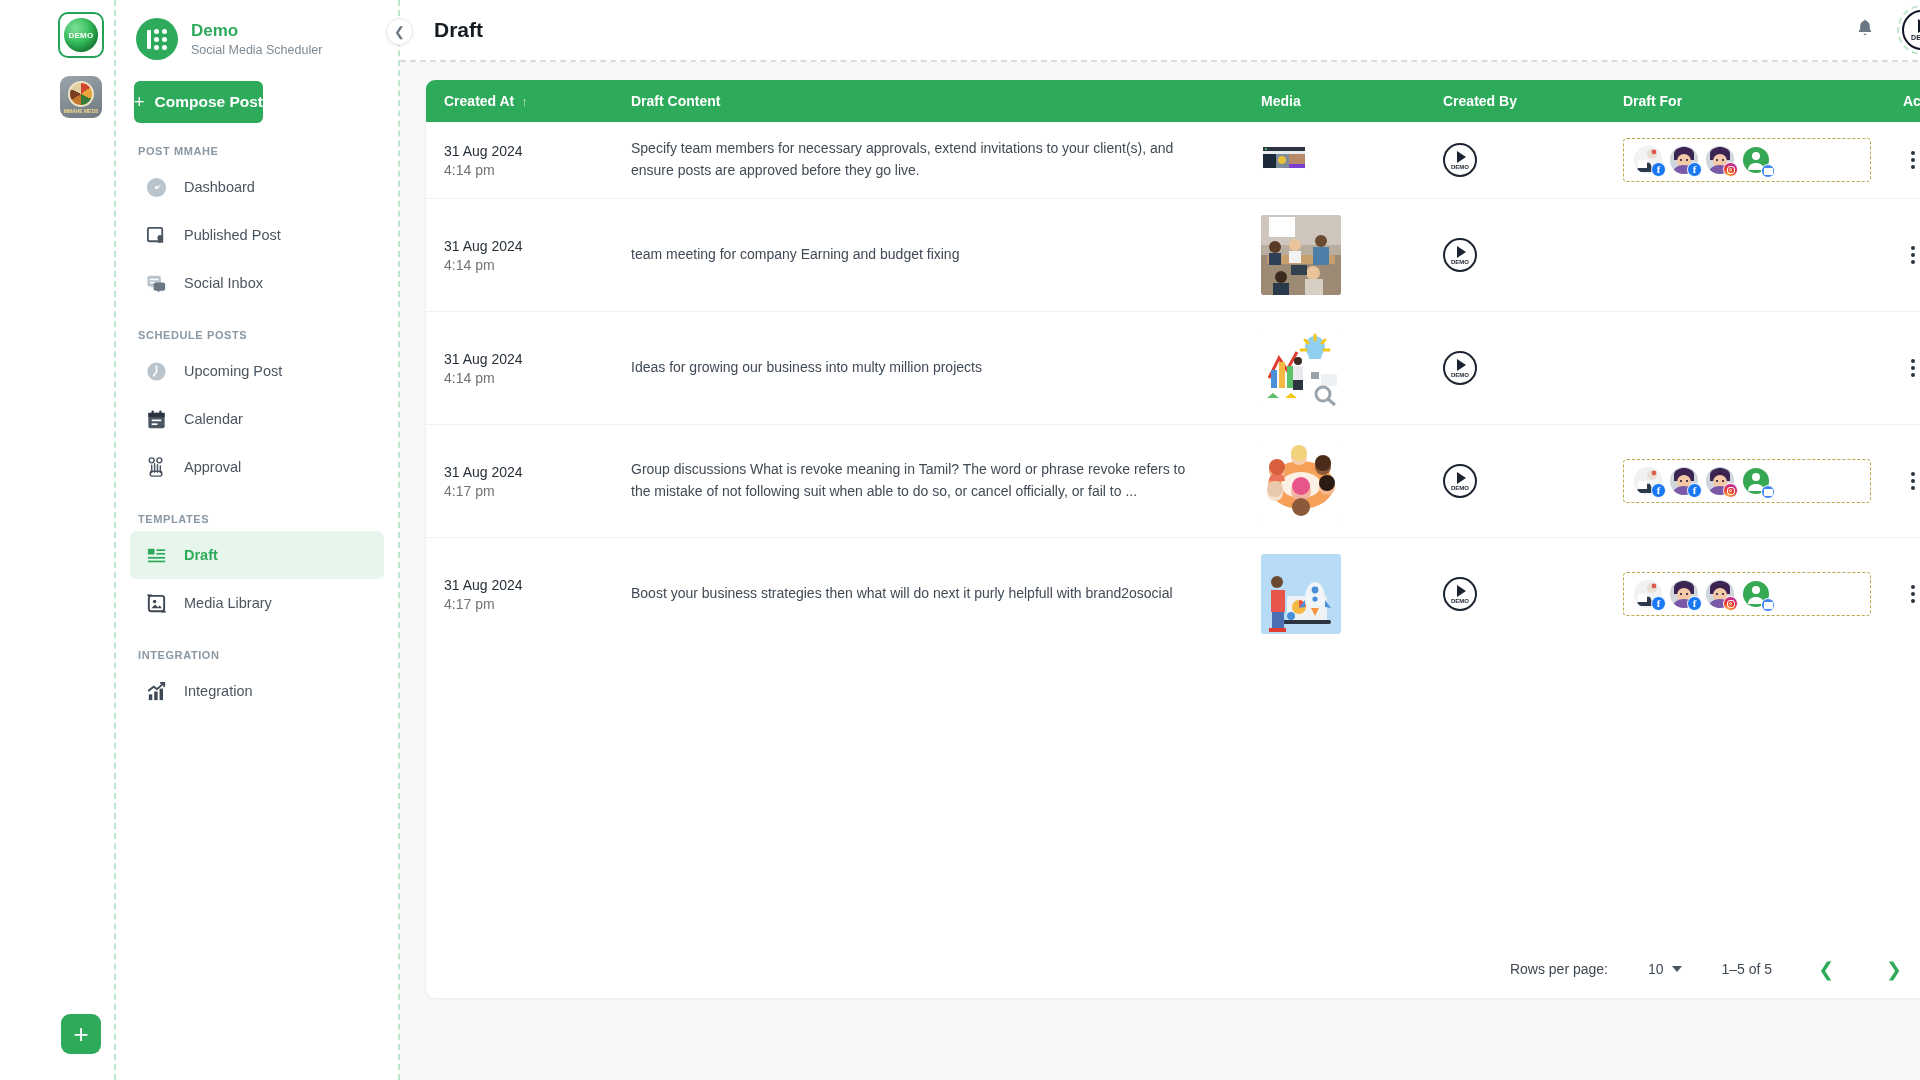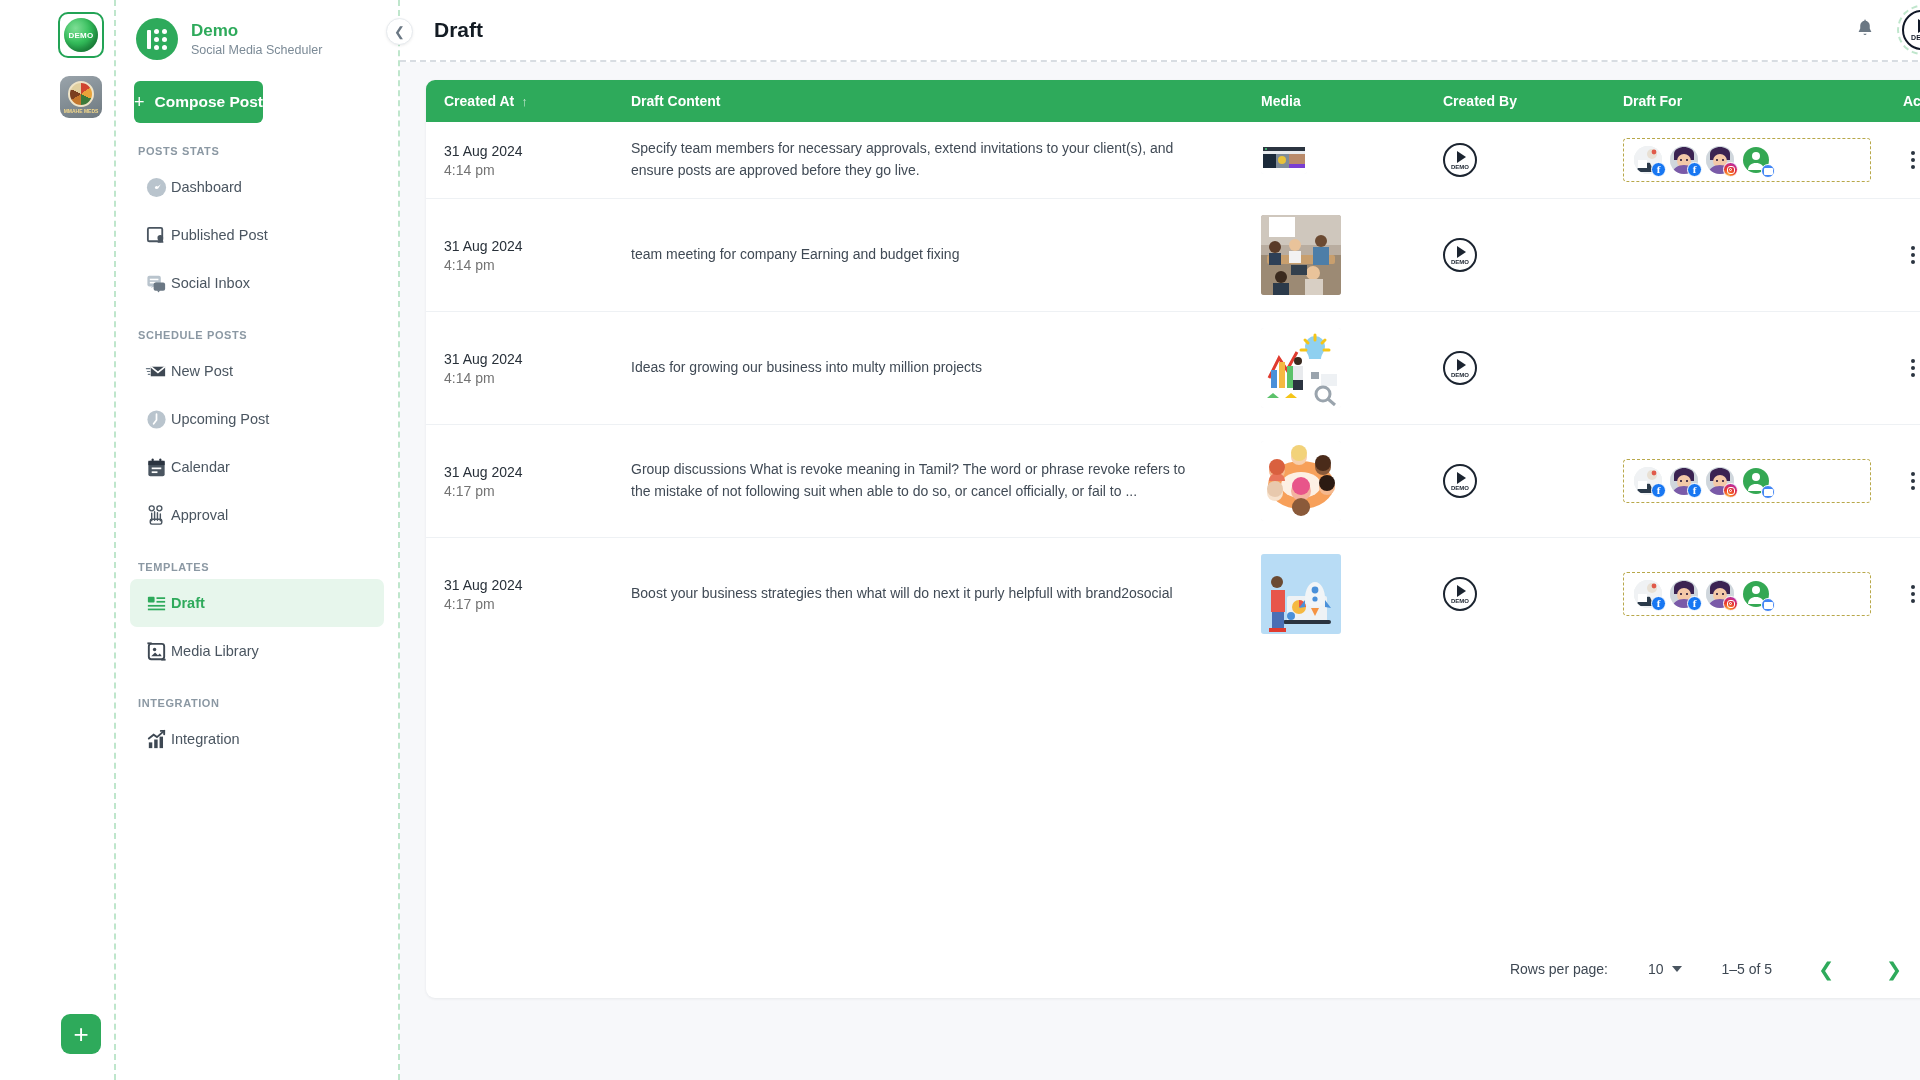--- a/index.html
+++ b/index.html
@@ -84,21 +84,21 @@
     font-size: 15.5px; font-weight: 700; cursor: pointer;
     font-family: "Liberation Sans", sans-serif;
   }
   .compose-btn .plus { font-size: 18px; font-weight: 400; }
 
   .nav-group-label {
     font-size: 11px; font-weight: 700; color: #8b98a3;
     letter-spacing: .6px; padding: 0 0 0 22px; margin-top: 22px; margin-bottom: 6px;
   }
   .nav-item {
-    display: flex; align-items: center; gap: 3px;
+    display: flex; align-items: center; gap: 16px;
     height: 48px; margin: 0 14px; padding-left: 14px;
     border-radius: 7px; cursor: pointer;
   }
   .nav-item.active { background: #e7f6ec; }
   .nav-item .label { font-size: 14.5px; color: #4a5560; }
   .nav-item.active .label { color: #2eaa5b; font-weight: 700; }
   .nav-ico { width: 24px; height: 24px; flex: 0 0 24px; display:flex; align-items:center; justify-content:center; }
   .nav-ico svg { display:block; }
 
   
@@ -259,21 +259,21 @@
         <div class="name">Demo</div>
         <div class="sub">Social Media Scheduler</div>
       </div>
     </div>
 
     <button class="compose-btn">
       <span class="plus">+</span>
       <span>Compose Post</span>
     </button>
 
-    <div class="nav-group-label">POSTS STATS</div>
+    <div class="nav-group-label">POST MMAHE</div>
     <div class="nav-item">
       <span class="nav-ico">
         <svg viewBox="0 0 24 24" width="23" height="23">
             <circle cx="12" cy="12" r="10" fill="#b9c4cd"></circle>
             <path d="M12 12 L16.5 8.5 L13.5 13.2 Z" fill="#fff"></path>
             <circle cx="12" cy="12" r="1.6" fill="#fff"></circle>
           </svg>
       </span>
       <span class="label">Dashboard</span>
     </div>
@@ -295,30 +295,20 @@
             <rect x="5" y="7" width="9" height="1.6" fill="#fff"></rect>
             <rect x="5" y="10.3" width="6" height="1.6" fill="#fff"></rect>
             <rect x="9" y="11" width="12" height="8.5" rx="2" fill="#6b7884"></rect>
             <path d="M14 21.5l-1.5-2.5h3.5z" fill="#6b7884"></path>
           </svg>
       </span>
       <span class="label">Social Inbox</span>
     </div>
 
     <div class="nav-group-label">SCHEDULE POSTS</div>
-    <div class="nav-item">
-      <span class="nav-ico">
-        <svg viewBox="0 0 24 24" width="23" height="23">
-            <path d="M6 7h15v10H6z" fill="#3e4853"></path>
-            <path d="M6 7l7.5 6L21 7" fill="none" stroke="#fff" stroke-width="1.6"></path>
-            <path d="M1.5 9h3.5M2.5 12h2.5M3.5 15h1.5" stroke="#6b7884" stroke-width="1.3" stroke-linecap="round"></path>
-          </svg>
-      </span>
-      <span class="label">New Post</span>
-    </div>
     <div class="nav-item">
       <span class="nav-ico">
         <svg viewBox="0 0 24 24" width="23" height="23">
             <circle cx="12" cy="12" r="9.5" fill="#b9c4cd"></circle>
             <path d="M12 6.5v6l-3 4" stroke="#fff" stroke-width="1.8" fill="none" stroke-linecap="round"></path>
           </svg>
       </span>
       <span class="label">Upcoming Post</span>
     </div>
     <div class="nav-item">

